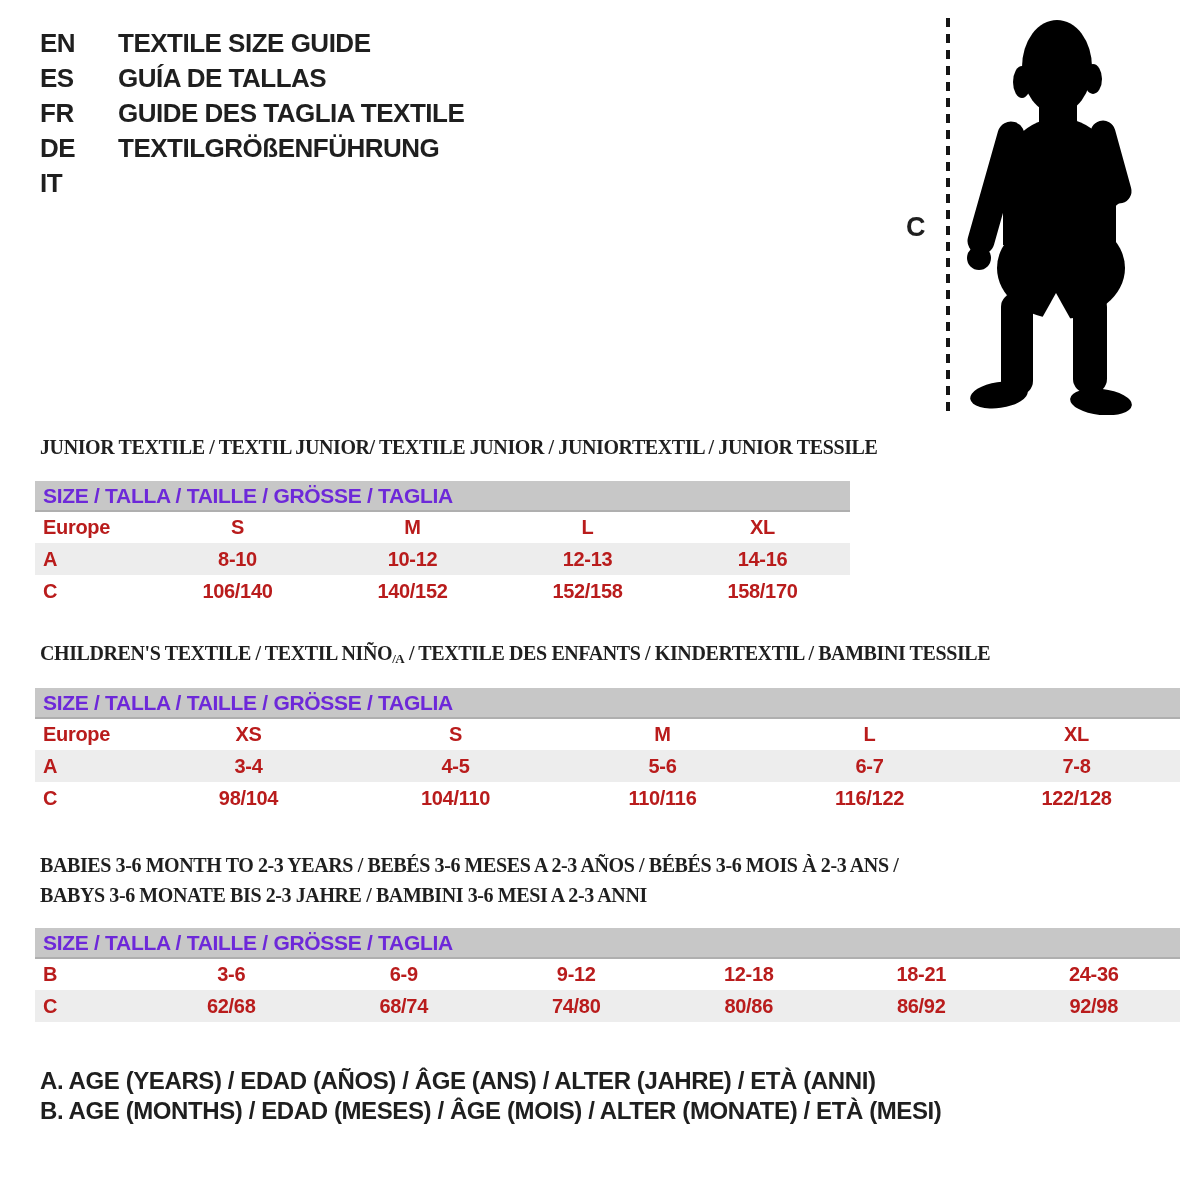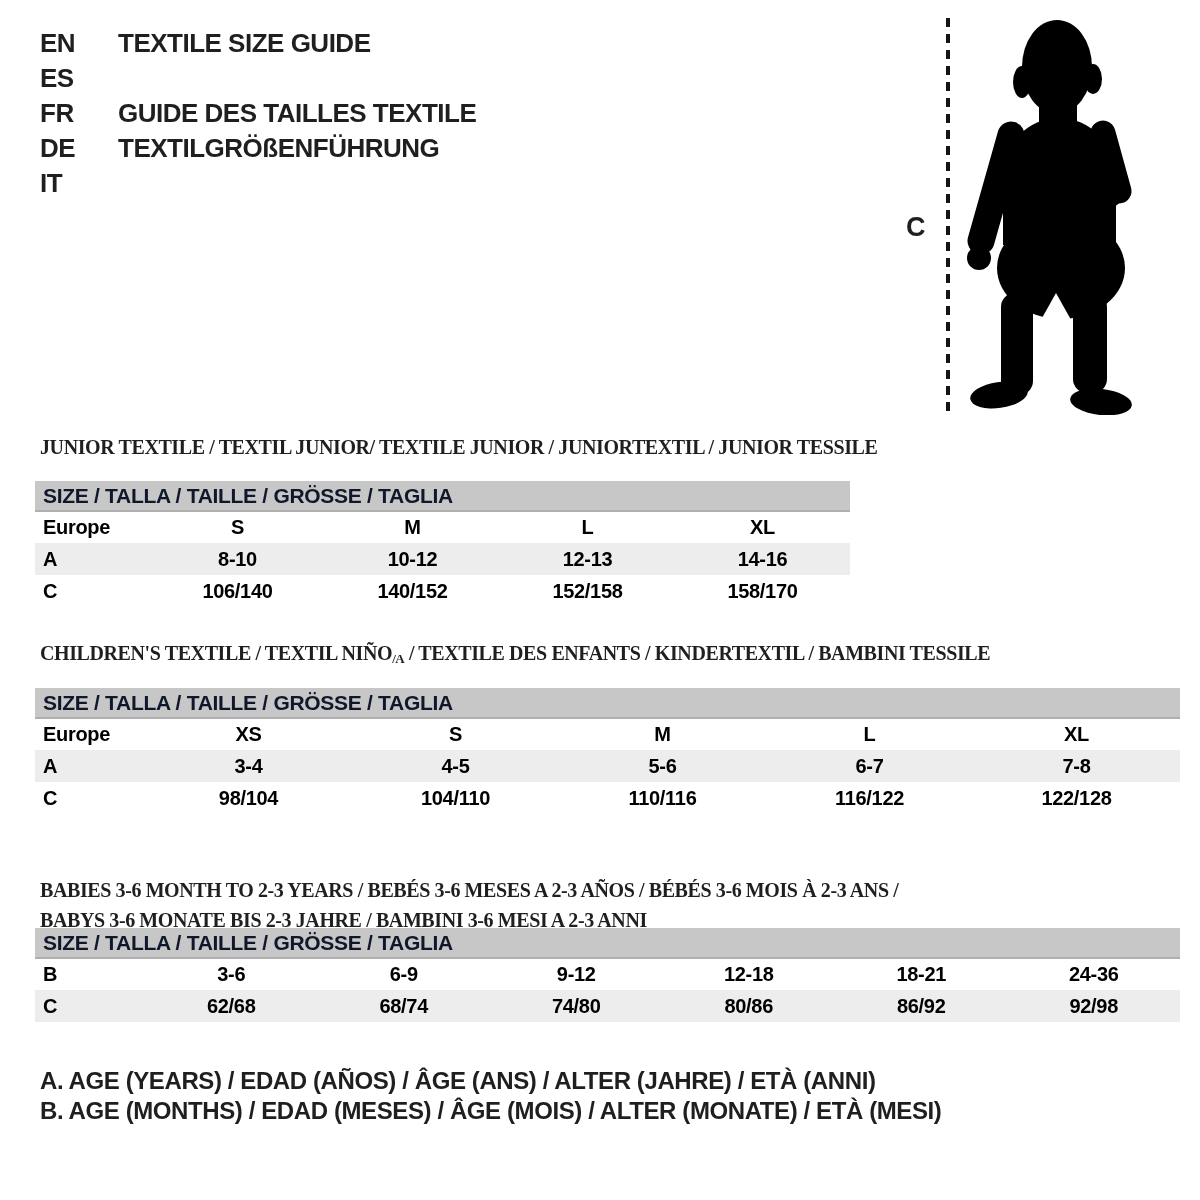--- a/index.html
+++ b/index.html
@@ -29,38 +29,38 @@
   .c-label { position:absolute; left:16px; top:212px; font-size:27px; font-weight:bold; }
   .baby-svg { position:absolute; left:55px; top:15px; width:200px; height:400px; }
 
   
   .section-title {
     position:absolute; left:40px; font-size:20px; font-weight:bold;
     letter-spacing:-0.4px; white-space:nowrap;font-family:Liberation Serif, serif;
   }
   #junior-title   { top:436px; }
   #children-title { top:642px; }
-  #babies-title   { top:850px; line-height:30px;margin-top:25px; }
+  #babies-title   { top:850px; line-height:30px; }
   .sub { font-size:13px; vertical-align:-3px; font-weight:bold; }
 
   
   table.sizeguide {
     position:absolute; left:35px; border-collapse:collapse; table-layout:fixed;
   }
   #junior-table   { top:481px; width:815px; }
   #children-table { top:688px; width:1145px; }
   #babies-table   { top:928px; width:1145px; }
 
   td {
     height:32px; font-size:20px; font-weight:bold; letter-spacing:-0.3px;
-    text-align:center; vertical-align:middle; color:#000000;
+    text-align:center; vertical-align:middle; color:#b91c1c;
   }
   tr.sizebar td {
     height:30px; background:#c7c7c7; border-bottom:2px solid #afafaf;
-    text-align:left; padding-left:8px; font-size:21px; color:#0f172a;margin-left:32px;
+    text-align:left; padding-left:8px; font-size:21px; color:#6d28d9;margin-left:32px;
   }
   td.rowlabel { text-align:left; padding-left:8px; }
   tr.shaded td { background:#ededed; }
 
   
   .legend { position:absolute; left:40px; top:1066px; }
   .legend-row {
     height:30px; display:flex; align-items:center;
     font-size:24px; font-weight:bold; letter-spacing:-0.4px; white-space:nowrap;
   }
@@ -68,24 +68,25 @@
 </head>
 <body>
 
 <div class="lang-header">
   <div class="lang-row">
     <span class="lang-code">EN</span>
     <span class="lang-title">TEXTILE SIZE GUIDE</span>
   </div>
   <div class="lang-row">
     <span class="lang-code">ES</span>
+    <span class="lang-title">GUÍA DE TALLAS</span>
   </div>
   <div class="lang-row">
     <span class="lang-code">FR</span>
-    <span class="lang-title">GUIDE DES TAILLES TEXTILE</span>
+    <span class="lang-title">GUIDE DES TAGLIA TEXTILE</span>
   </div>
   <div class="lang-row">
     <span class="lang-code">DE</span>
     <span class="lang-title">TEXTILGRÖßENFÜHRUNG</span>
   </div>
   <div class="lang-row">
     <span class="lang-code">IT</span>
   </div>
 </div>
 

